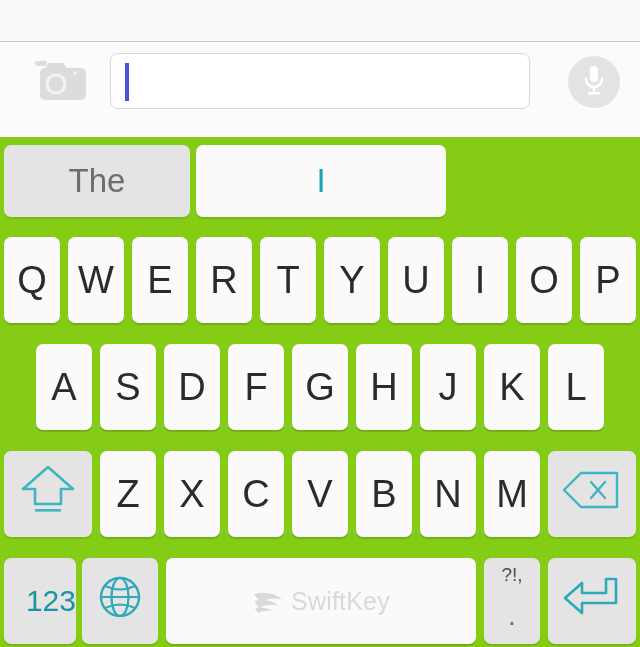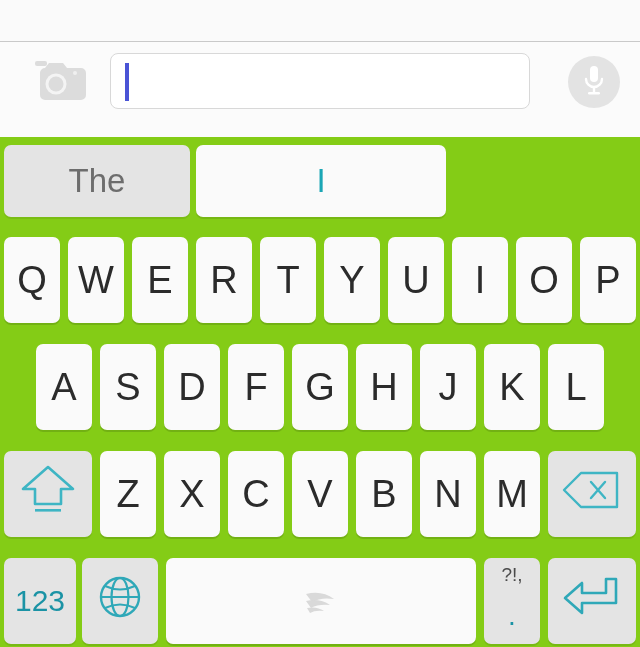--- a/index.html
+++ b/index.html
@@ -122,21 +122,21 @@
     align-items: center;
     justify-content: center;
     font-size: 38px;
     color: #2b2b2b;
     box-sizing: border-box;
   }
   .key.fn {
     background: #e4e4e4;
     box-shadow: 0 2px 0 rgba(0,0,0,0.09);
   }
-  .key.teal-text { color: #1b93a5; font-size: 30px; }
+  .key.teal-text { color: #1b93a5; font-size: 30px; justify-content: flex-end; }
 
   .key.space {
     background: #fafafa;
     position: relative;
   }
 
   
   .punc-top {
     position: absolute;
     top: 6px; left: 0; right: 0;
@@ -334,20 +334,21 @@
         </span>
       </div>
 
       <div class="key space" style="left:166px;width:310px">
         <span class="swiftkey-logo">
           <svg width="34" height="26" viewBox="0 0 34 26" aria-hidden="true">
             <path d="M2 6 q16 -4 28 5 q-13 -2 -22 3 z" fill="#8e8e8e"></path>
             <path d="M2 13 q14 -3 24 4 q-12 -1 -19 3 z" fill="#8e8e8e"></path>
             <path d="M3 20 q10 -2 17 3 q-9 -1 -14 2 z" fill="#8e8e8e"></path>
           </svg>
+          <span class="wordmark">SwiftKey</span>
         </span>
       </div>
 
       <div class="key fn" style="left:484px;width:56px">
         <span class="punc-top">?!,</span>
         <span class="punc-bot">.</span>
       </div>
 
       <div class="key fn" style="left:548px;width:88px">
         <span>

